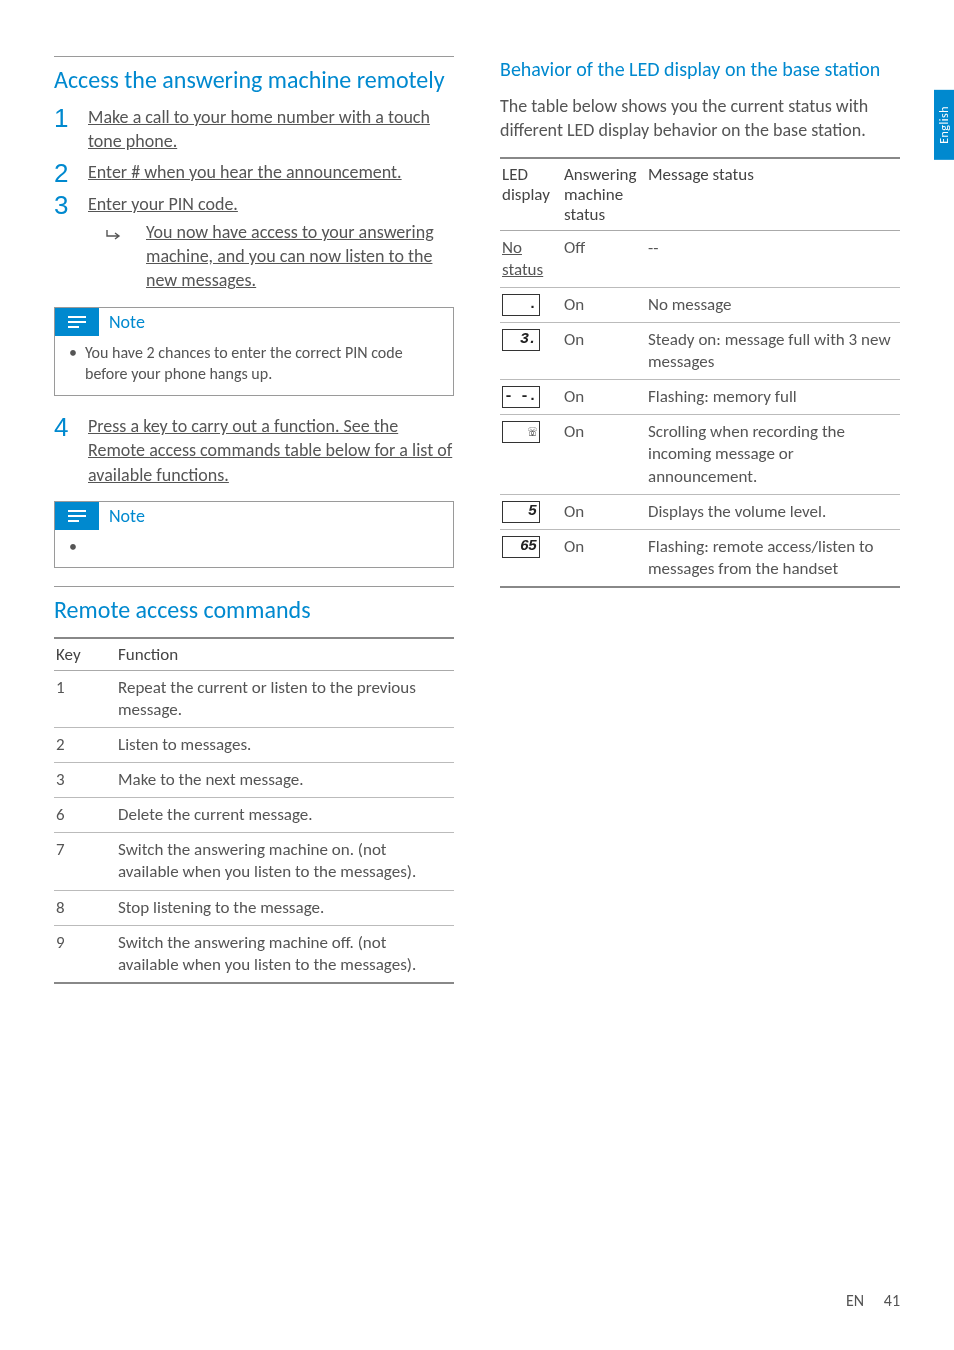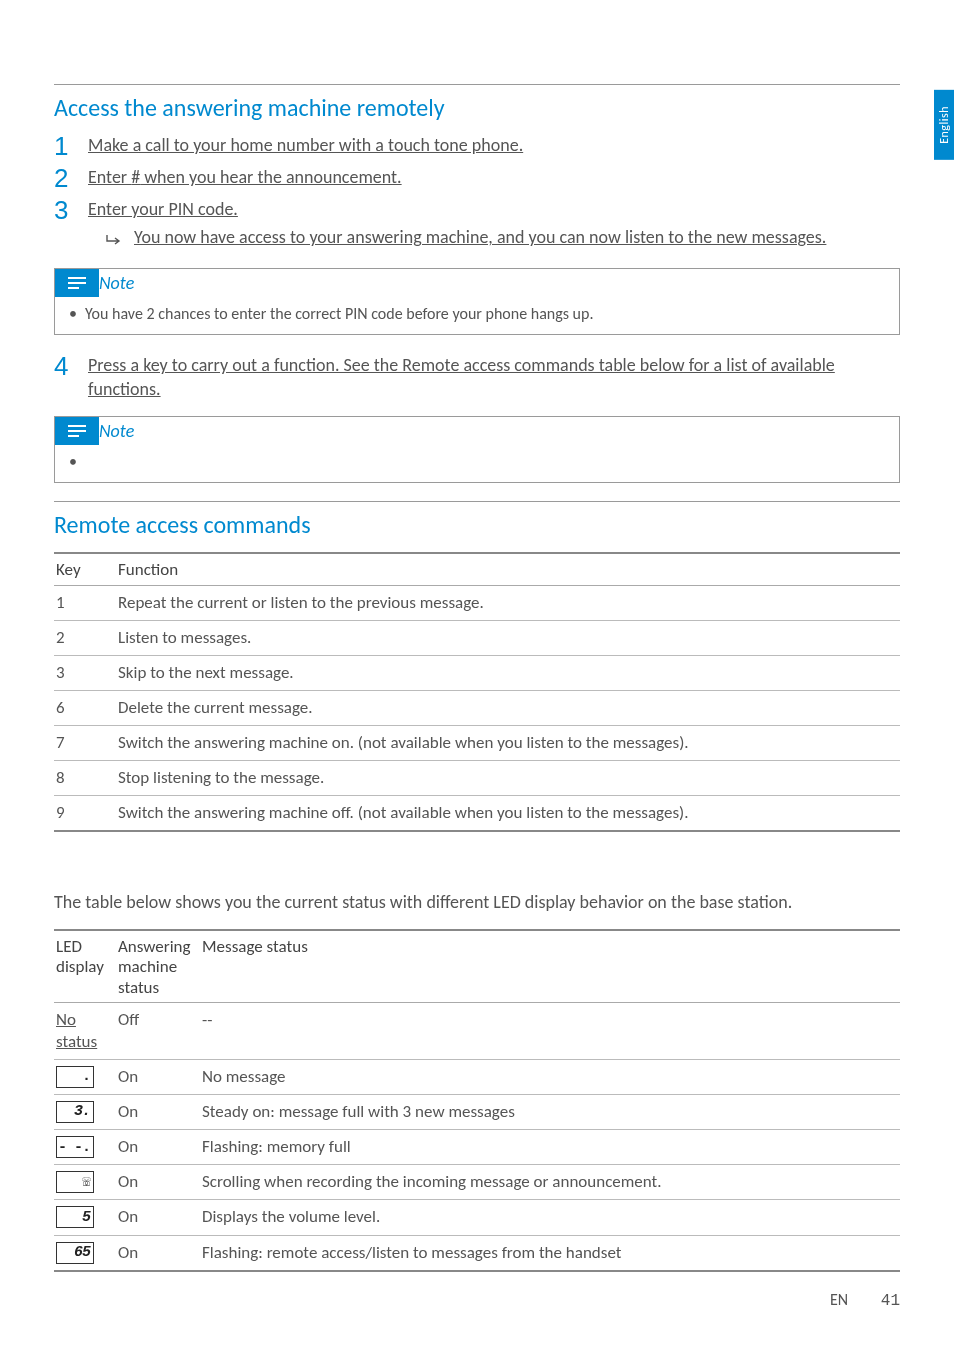--- a/index.html
+++ b/index.html
@@ -7,23 +7,22 @@
     margin: 0;
     background: #fff;
     font-family: "Gill Sans", "Gill Sans MT", Calibri, "Trebuchet MS", sans-serif;
     color: #3a3a3a;
     width: 954px;
     height: 1350px;
     position: relative;
   }
   .page {
     display: flex;
-    padding: 84px 54px 40px 54px;
+    padding: 56px 54px 40px 54px;
     gap: 46px;
-    flex-direction: column;
   }
   .col { flex: 1 1 0; min-width: 0; }
   h2.section {
     color: #0089cf;
     font-weight: 400;
     font-size: 24px;
     margin: 0 0 10px 0;
     border-top: 1px solid #9a9a9a;
     padding-top: 8px;
     line-height: 1.25;
@@ -56,40 +55,39 @@
     color: #0089cf;
     font-size: 26px;
     font-weight: 400;
     line-height: 1;
     min-width: 20px;
     font-family: "Gill Sans", "Gill Sans MT", sans-serif;
   }
   .step-body { flex: 1; text-decoration: underline; }
   .substep {
     display: flex;
-    gap: 12px;
+    gap: 24px;
     margin-top: 4px;
     padding-left: 18px;
   }
   .arrow-icon {
     flex: 0 0 auto;
     margin-top: 4px;
   }
   .note-box {
     border: 1px solid #9a9a9a;
     margin: 14px 0 18px 0;
     font-size: 16px;
     color: #555;
   }
   .note-hdr {
     display: flex;
     align-items: center;
-    gap: 0;
+    gap: 10px;
     padding: 0;
-    font-style: italic;
   }
   .note-badge {
     background: #0089cf;
     width: 44px;
     height: 28px;
     display: flex;
     align-items: center;
     justify-content: center;
   }
   .note-title {
@@ -162,21 +160,21 @@
     letter-spacing: 0.5px;
     text-align: center;
   }
   .footer {
     position: absolute;
     bottom: 40px;
     right: 54px;
     font-size: 16px;
     color: #555;
   }
-  .footer .pg { margin-left: 29px; font-family: Liberation Mono, monospace; }
+  .footer .pg { margin-left: 16px; }
   .hr-top { border-top: 1px solid #9a9a9a; margin-top: 26px; }
   .underline { text-decoration: underline; }
   .seg { font-style: italic; }
 </style>
 </head>
 <body>
 
 <div class="side-tab">English</div>
 
 <div class="page">
@@ -265,21 +263,21 @@
           <tr>
             <td>1</td>
             <td>Repeat the current or listen to the previous message.</td>
           </tr>
           <tr>
             <td>2</td>
             <td>Listen to messages.</td>
           </tr>
           <tr>
             <td>3</td>
-            <td>Skip to the next message.</td>
+            <td>Make to the next message.</td>
           </tr>
           <tr>
             <td>6</td>
             <td>Delete the current message.</td>
           </tr>
           <tr>
             <td>7</td>
             <td>Switch the answering machine on. (not available when you listen to the messages).</td>
           </tr>
           <tr>
@@ -290,20 +288,21 @@
             <td>9</td>
             <td>Switch the answering machine off. (not available when you listen to the messages).</td>
           </tr>
         </tbody>
     </table>
 
   </div>
 
   <div class="col">
 
+    <h3 class="subsection">Behavior of the LED display on the base station</h3>
     <p class="intro">The table below shows you the current status with different LED display behavior on the base station.</p>
 
     <table class="data">
       <thead>
         <tr>
           <th class="led-cell">LED display</th>
           <th style="width:84px">Answering machine status</th>
           <th>Message status</th>
         </tr>
       </thead>

